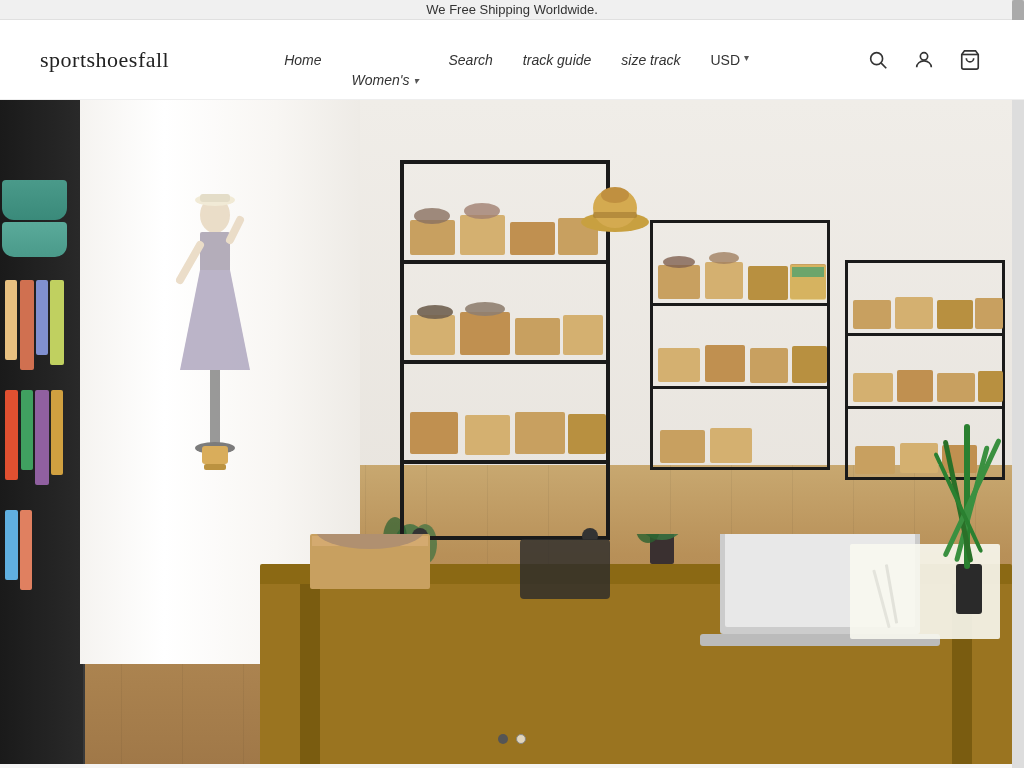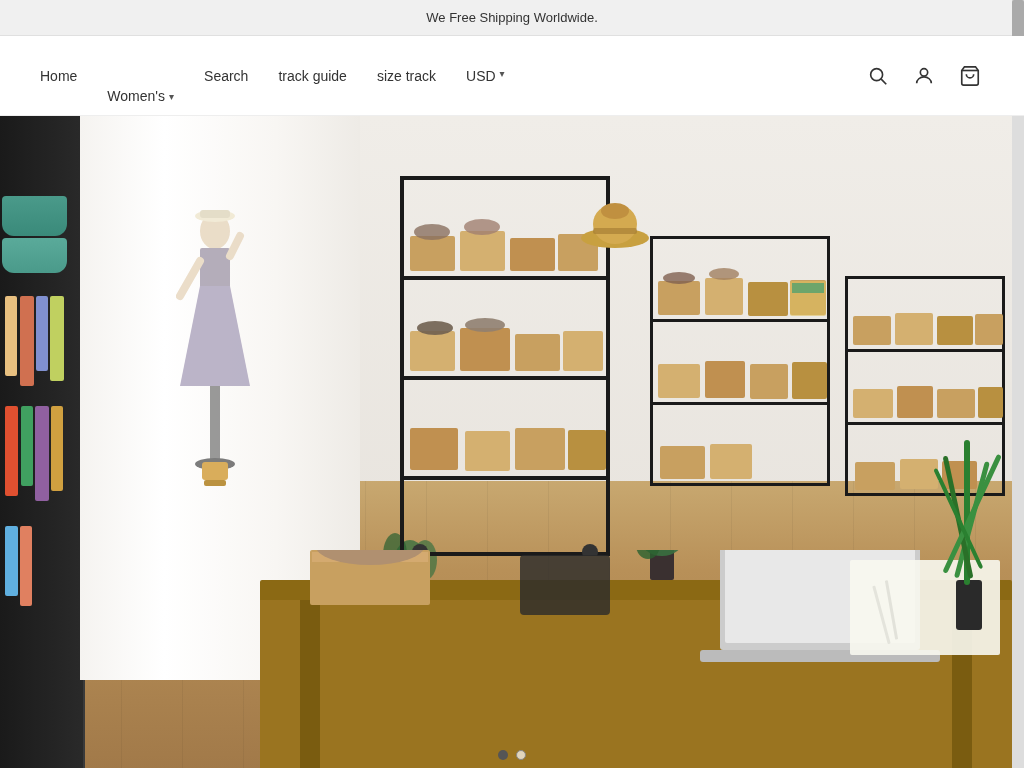--- a/index.html
+++ b/index.html
@@ -13,21 +13,21 @@
       width: 1024px;
       height: 768px;
       overflow: hidden;
       background: #f5f5f5;
     }
 
     
     .announcement-bar {
       background: #f0f0f0;
       text-align: center;
-      padding: 10px 0;
+      padding: 2px 0;
       font-size: 13px;
       color: #333;
       border-bottom: 1px solid #e0e0e0;
     }
 
     
     .header {
       background: #fff;
       display: flex;
       align-items: center;
@@ -52,20 +52,21 @@
       display: flex;
       align-items: center;
       gap: 30px;
       font-size: 14px;
     }
 
     .main-nav a {
       color: #333;
       text-decoration: none;
       white-space: nowrap;
+      font-style: italic;
     }
 
     .womens-nav {
       display: flex;
       align-items: center;
       gap: 4px;
       margin-top: 41px;
     }
 
     .chevron-down {
@@ -310,20 +311,21 @@
   </style>
 </head>
 <body>
 
 <div class="announcement-bar">
   <span>We Free Shipping Worldwide.</span>
 </div>
 
 <header class="header">
 
+  <div class="logo">sportshoesfall</div>
 
   <nav class="main-nav">
     <a href="#">Home</a>
 
     <a href="#" class="womens-nav">
       <span>Women's</span>
       <span class="chevron-down">▾</span>
     </a>
 
     <a href="#">Search</a>

